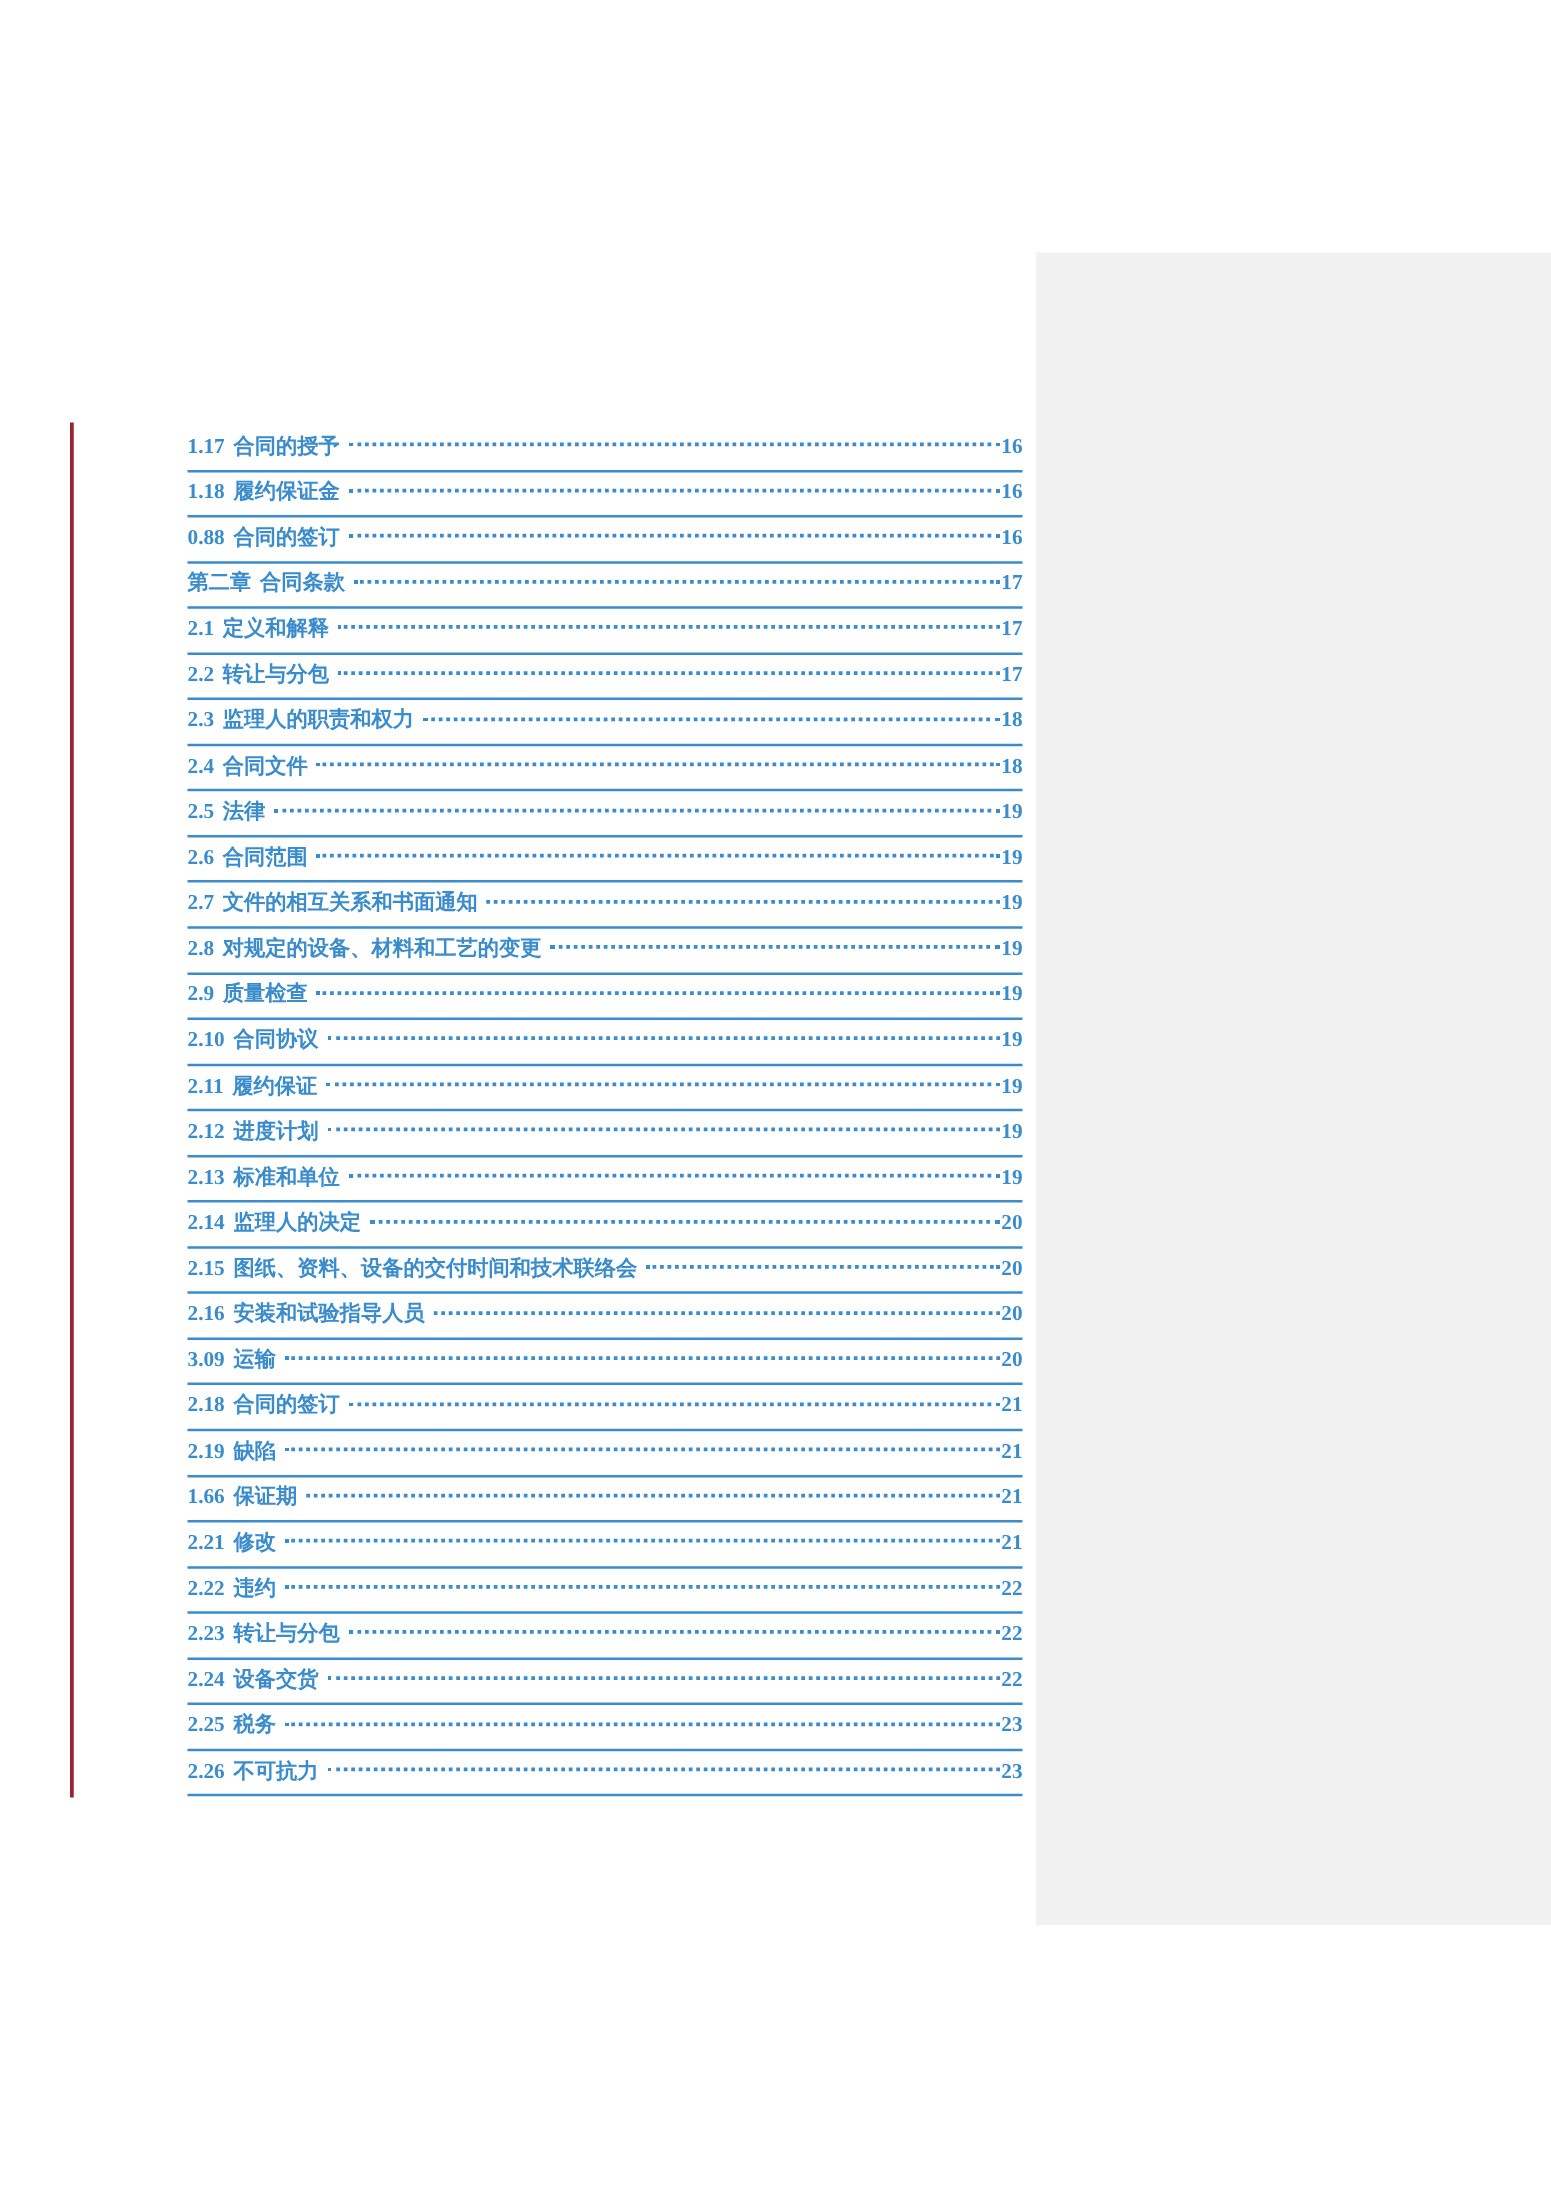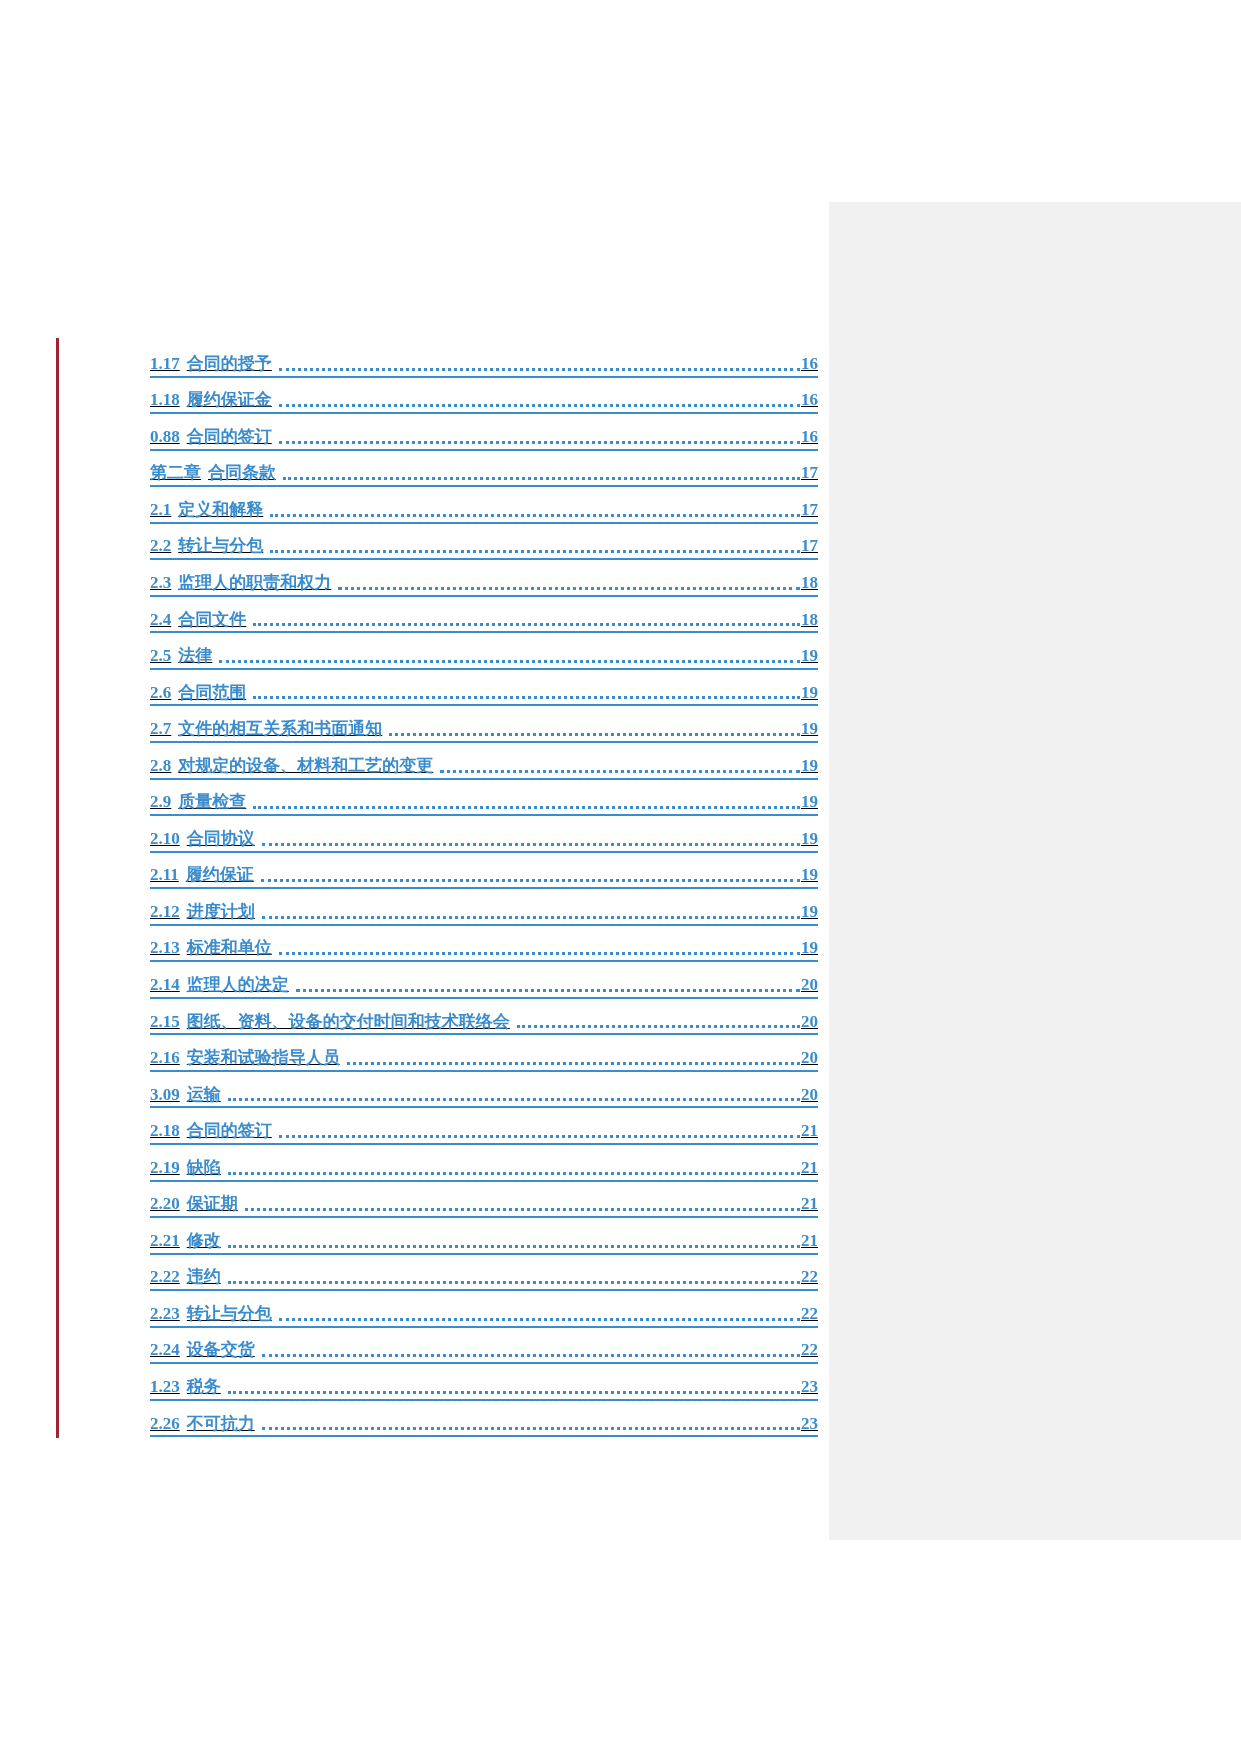--- a/index.html
+++ b/index.html
@@ -32,27 +32,26 @@
     width:3px;height:1100px;
     background:var(--red);
   }
   .toc{
     position:absolute;
     left:150px;top:341px;
     width:668px;
   }
   .toc-row{
     display:flex;
-    align-items:flex-end;
+    align-items:center;
     box-sizing:border-box;
     height:36.55px;
     padding-bottom:3px;
     border-bottom:2px solid var(--blue);
     cursor:pointer;
-    text-decoration:underline;
   }
   .toc-no,.toc-title,.toc-page{
     color:var(--blue);
     font-weight:bold;
     font-size:17px;
     line-height:1.05;
     white-space:nowrap;
   }
   .toc-title{margin-left:7px;}
   .toc-leader{
@@ -201,21 +200,21 @@
         <span class="toc-leader"></span>
         <span class="toc-page">21</span>
       </div>
       <div class="toc-row">
         <span class="toc-no">2.19</span>
         <span class="toc-title">缺陷</span>
         <span class="toc-leader"></span>
         <span class="toc-page">21</span>
       </div>
       <div class="toc-row">
-        <span class="toc-no">2.20</span>
+        <span class="toc-no">1.66</span>
         <span class="toc-title">保证期</span>
         <span class="toc-leader"></span>
         <span class="toc-page">21</span>
       </div>
       <div class="toc-row">
         <span class="toc-no">2.21</span>
         <span class="toc-title">修改</span>
         <span class="toc-leader"></span>
         <span class="toc-page">21</span>
       </div>
@@ -231,21 +230,21 @@
         <span class="toc-leader"></span>
         <span class="toc-page">22</span>
       </div>
       <div class="toc-row">
         <span class="toc-no">2.24</span>
         <span class="toc-title">设备交货</span>
         <span class="toc-leader"></span>
         <span class="toc-page">22</span>
       </div>
       <div class="toc-row">
-        <span class="toc-no">1.23</span>
+        <span class="toc-no">2.25</span>
         <span class="toc-title">税务</span>
         <span class="toc-leader"></span>
         <span class="toc-page">23</span>
       </div>
       <div class="toc-row">
         <span class="toc-no">2.26</span>
         <span class="toc-title">不可抗力</span>
         <span class="toc-leader"></span>
         <span class="toc-page">23</span>
       </div>

